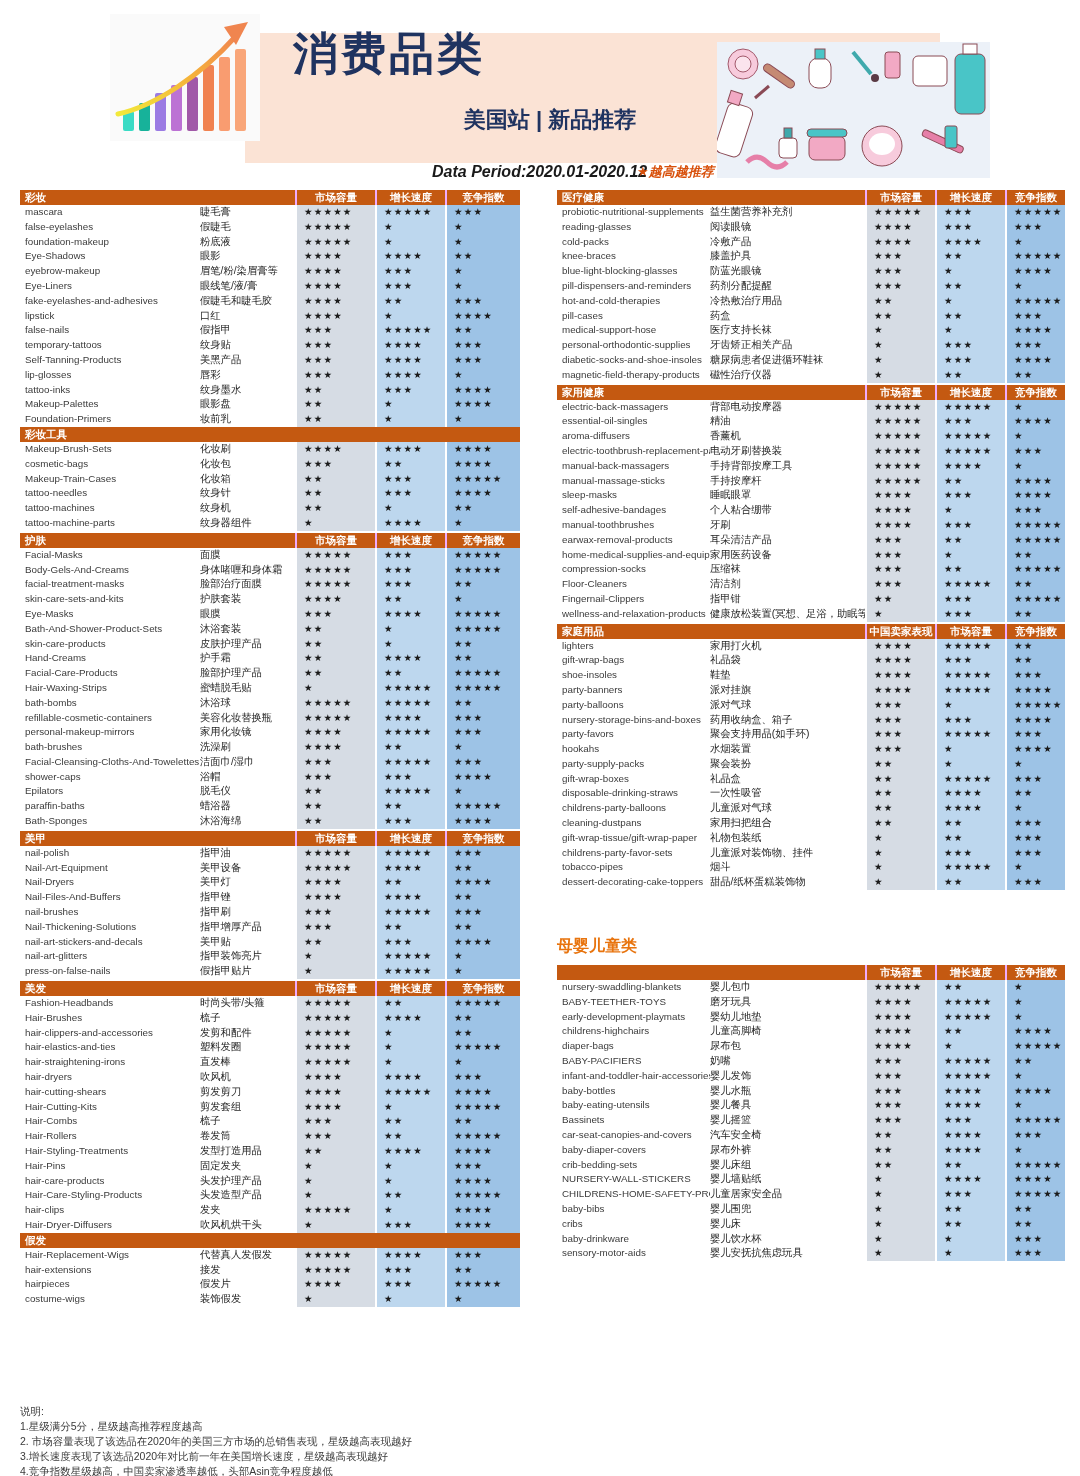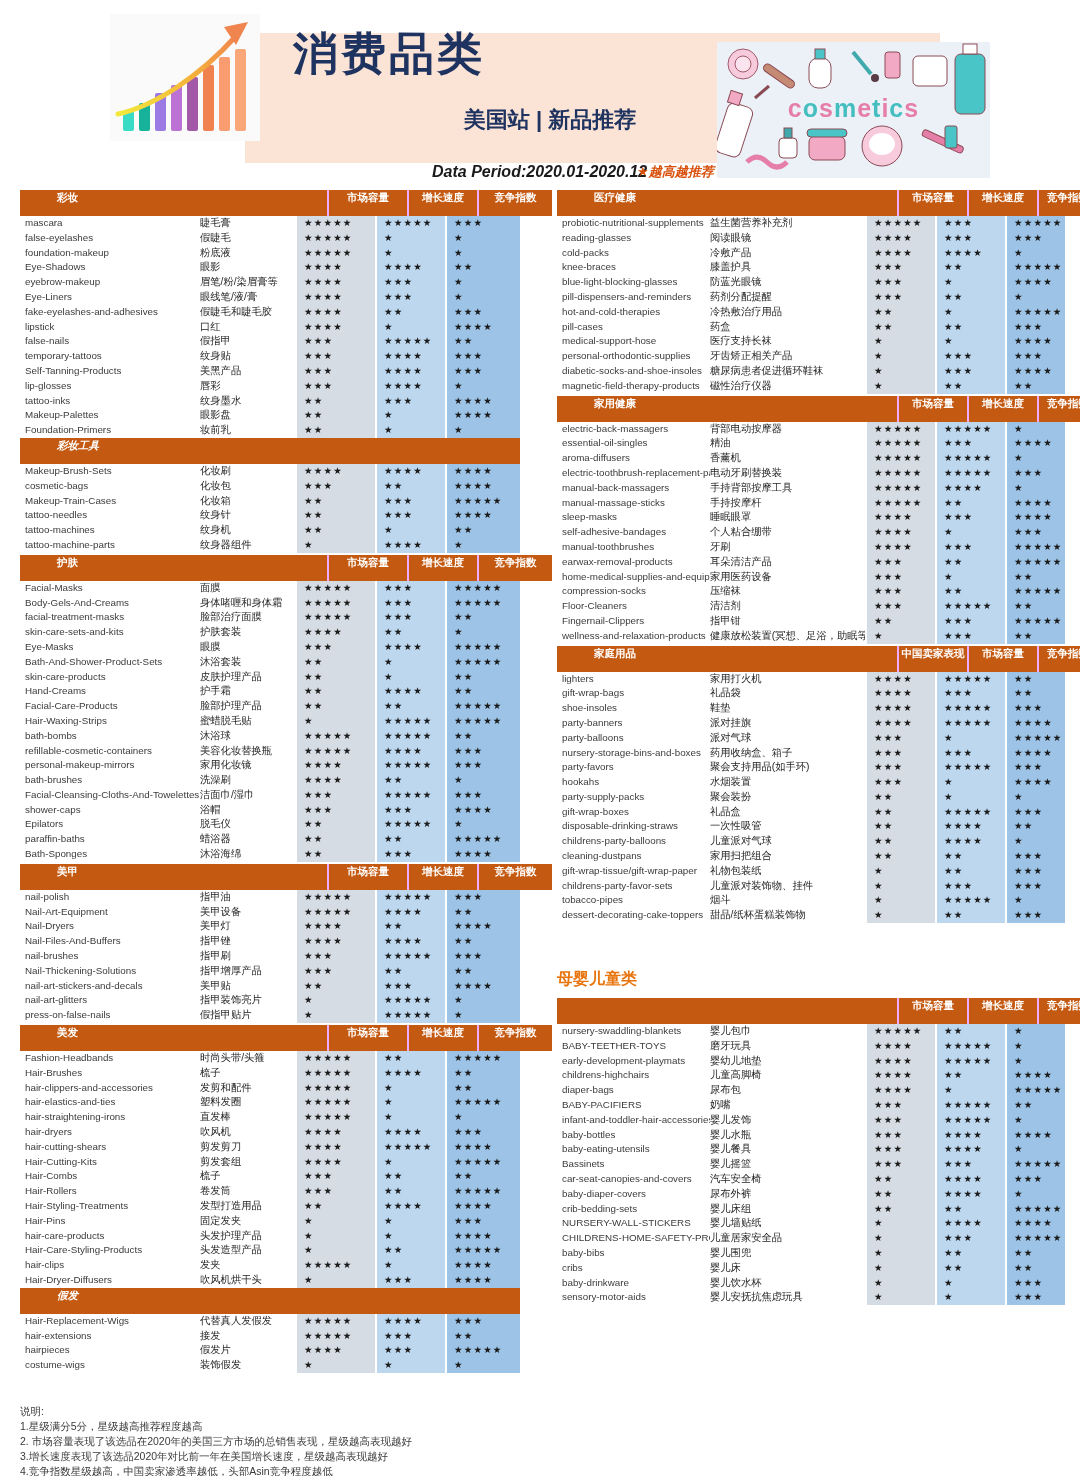--- a/index.html
+++ b/index.html
@@ -27,25 +27,25 @@
   .col{position:absolute;top:190px;}
   #col-left{left:20px;width:500px;}
   #col-right{left:557px;width:508px;}
   .group-heading{font-size:16px;font-weight:bold;color:var(--heading);margin:0 0 8px 0;}
   .group+.group{margin-top:46px;}
   .tbl{margin-top:0;}
   .tbl.gap{margin-top:2px;}
   .thead,.trow{display:grid;}
   #col-left .thead,#col-left .trow{grid-template-columns:180px 95px 80px 70px 75px;}
   #col-right .thead,#col-right .trow{grid-template-columns:153px 155px 70px 70px 60px;}
-  .thead{background:var(--band);height:26px;line-height:15px;padding-left:32px;}
+  .thead{background:var(--band);height:15px;line-height:15px;}
   .trow{height:14.8px;line-height:14.8px;}
   .cell{overflow:hidden;white-space:nowrap;}
   .label{grid-column:1/3;color:#fff;font-weight:bold;font-size:10.5px;padding-left:5px;}
-  .label.full{grid-column:1/6;font-style:italic;}
+  .label.full{grid-column:1/6;}
   .ch{color:#fff;font-weight:bold;font-size:10.5px;text-align:center;border-left:2px solid #f0abfc;background:var(--band);}
   .en{font-size:9.8px;color:#3b3b3b;padding-left:5px;}
   .zh{font-size:10.3px;color:#262626;}
   .sc{font-size:9.5px;color:var(--star);letter-spacing:1.2px;padding-left:7px;border-left:2px solid #fff;}
   .sc.s0{background:var(--col1);} .sc.s1{background:var(--col2);} .sc.s2{background:var(--col3);}
 
   
   .notes{position:absolute;left:20px;top:1404px;width:720px;font-size:10.5px;color:#3a3a3a;line-height:15px;}
 </style>
 </head>
@@ -104,21 +104,20 @@
       <path d="M30,120 q10,-10 20,0 t20,0" fill="none" stroke="#E67FA8" stroke-width="5"></path>
       <rect x="62" y="96" width="18" height="20" rx="4" fill="#ffffff" stroke="#8A4A55"></rect>
       <rect x="67" y="86" width="8" height="10" fill="#3FA9AC" stroke="#8A4A55"></rect>
       <rect x="92" y="94" width="36" height="24" rx="6" fill="#F2A9C4" stroke="#8A4A55"></rect>
       <rect x="90" y="87" width="40" height="8" rx="4" fill="#49C5C7" stroke="#8A4A55"></rect>
       <circle cx="165" cy="104" r="20" fill="#F7CBDC" stroke="#8A4A55"></circle>
       <ellipse cx="165" cy="102" rx="13" ry="11" fill="#ffffff"></ellipse>
       <rect x="204" y="96" width="44" height="7" rx="3" transform="rotate(25 226 99)" fill="#E67FA8" stroke="#8A4A55"></rect>
       <rect x="228" y="84" width="12" height="22" rx="2" fill="#49C5C7" stroke="#8A4A55"></rect>
     </svg>
-    <div class="cos-word" id="cos-word"><span class="p">c</span><span class="t">o</span><span class="p">s</span><span class="t">m</span><span class="p">e</span><span class="t">t</span><span class="p">i</span><span class="t">c</span><span class="p">s</span></div>
   </div>
 
   <div id="col-left" class="col">
       <div class="group">
         <div class="tbl">
           <div class="thead">
             <div class="cell label">彩妆</div>
             <div class="cell ch">市场容量</div>
             <div class="cell ch">增长速度</div>
             <div class="cell ch">竞争指数</div>

